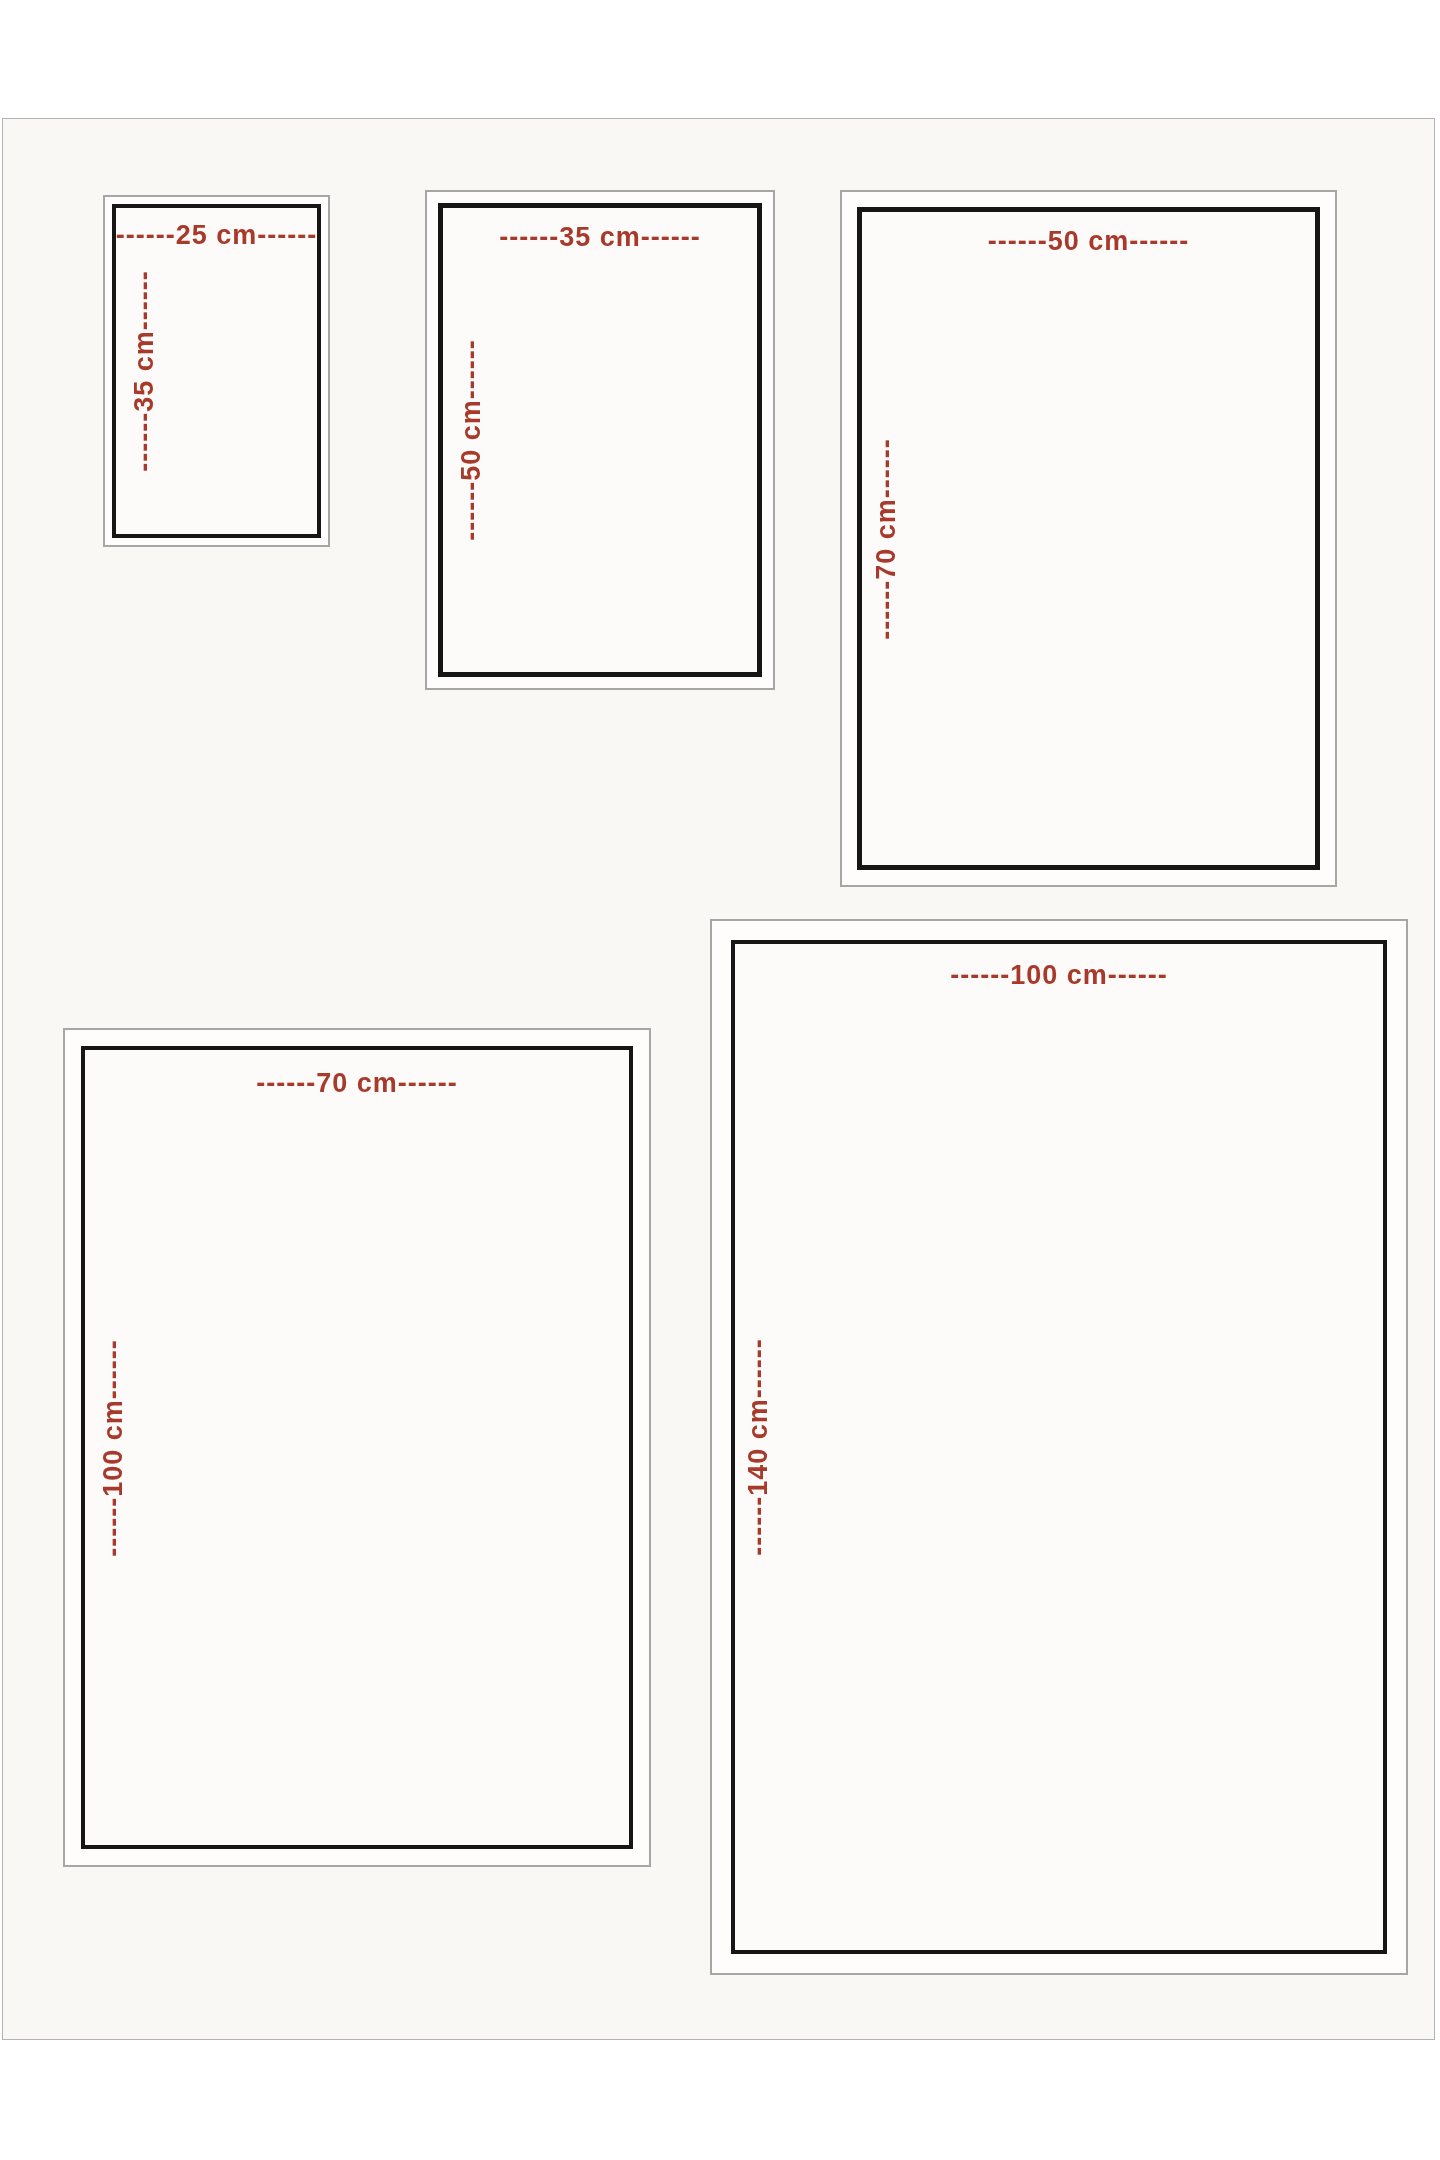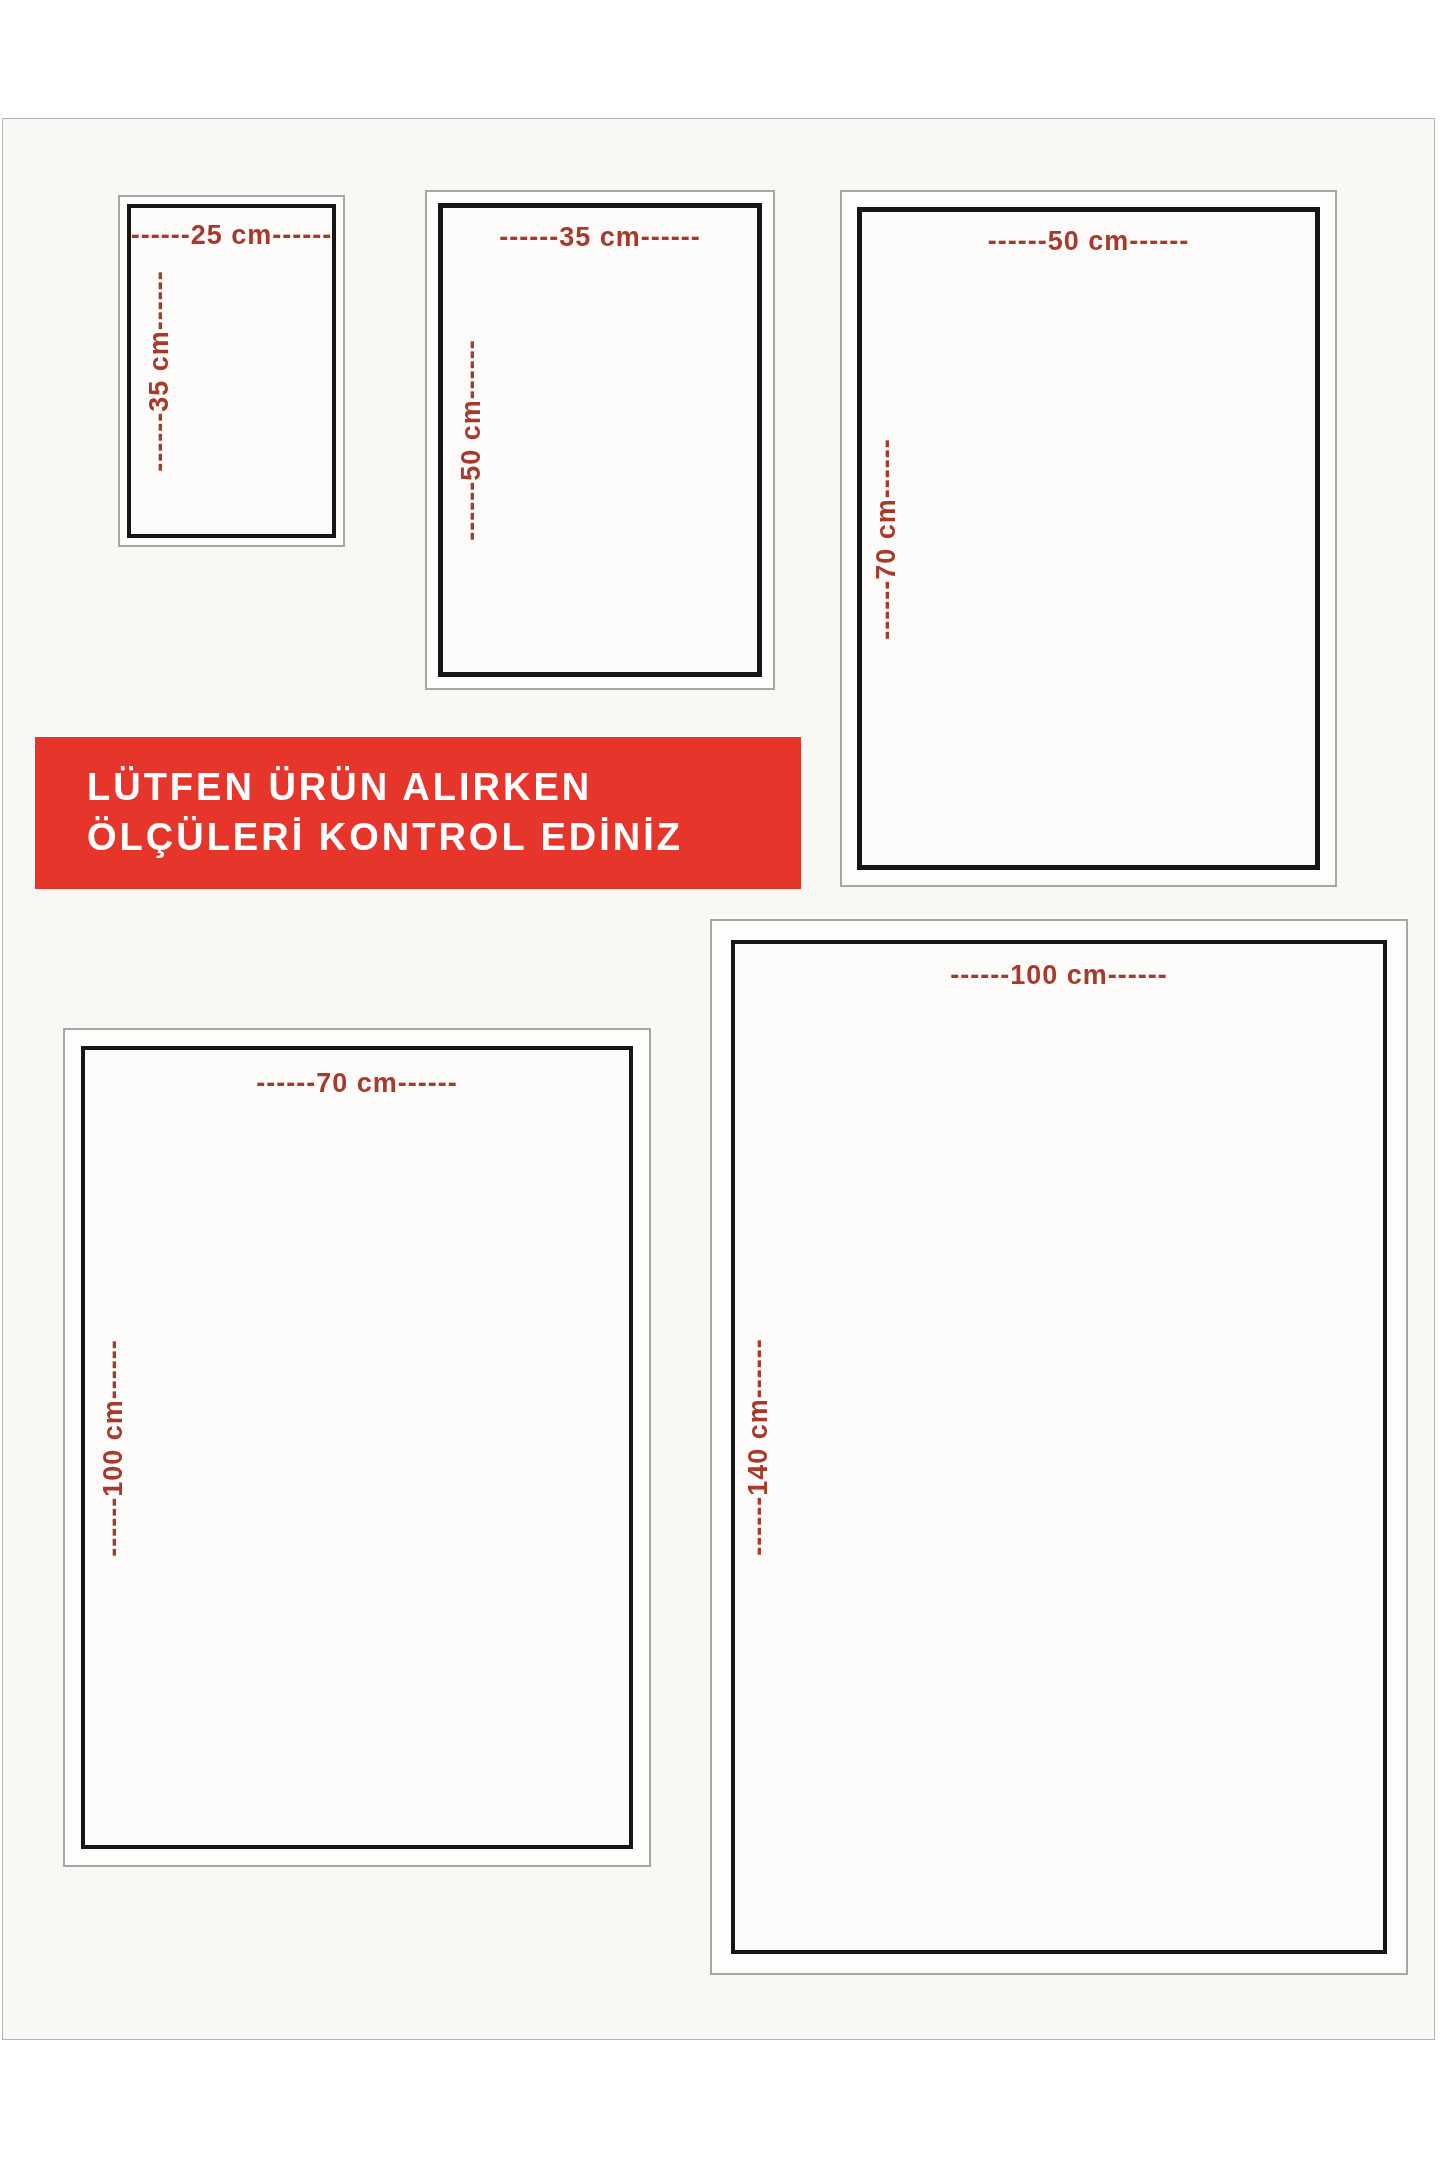--- a/index.html
+++ b/index.html
@@ -73,21 +73,21 @@
     white-space:nowrap;
   }
 </style>
 </head>
 <body>
 
 <div id="page">
 
   <div id="sheet"></div>
 
-  <div class="size-box" style="left:118px;top:195px;width:227px;height:352px;padding-left:35px;">
+  <div class="size-box" style="left:103px;top:195px;width:227px;height:352px;padding-left:35px;">
     <div class="frame">
       <div class="blackrect" style="inset:7px;border-width:4px;">
         <div class="label-top" style="top:12px;">------25 cm------</div>
         <div class="label-left">------35 cm------</div>
       </div>
     </div>
   </div>
 
   <div class="size-box" style="left:425px;top:190px;width:350px;height:500px;">
     <div class="frame">
@@ -100,24 +100,20 @@
 
   <div class="size-box" style="left:840px;top:190px;width:497px;height:697px;">
     <div class="frame">
       <div class="blackrect" style="inset:15px;border-width:5px;">
         <div class="label-top">------50 cm------</div>
         <div class="label-left" style="left:24px;">------70 cm------</div>
       </div>
     </div>
   </div>
 
-  <div id="banner">
-    <div class="banner-line">LÜTFEN ÜRÜN ALIRKEN</div>
-    <div class="banner-line">ÖLÇÜLERİ KONTROL EDİNİZ</div>
-  </div>
 
   <div class="size-box" style="left:63px;top:1028px;width:588px;height:839px;">
     <div class="frame">
       <div class="blackrect" style="inset:16px;border-width:4px;">
         <div class="label-top" style="top:18px;">------70 cm------</div>
         <div class="label-left">------100 cm------</div>
       </div>
     </div>
   </div>
 

